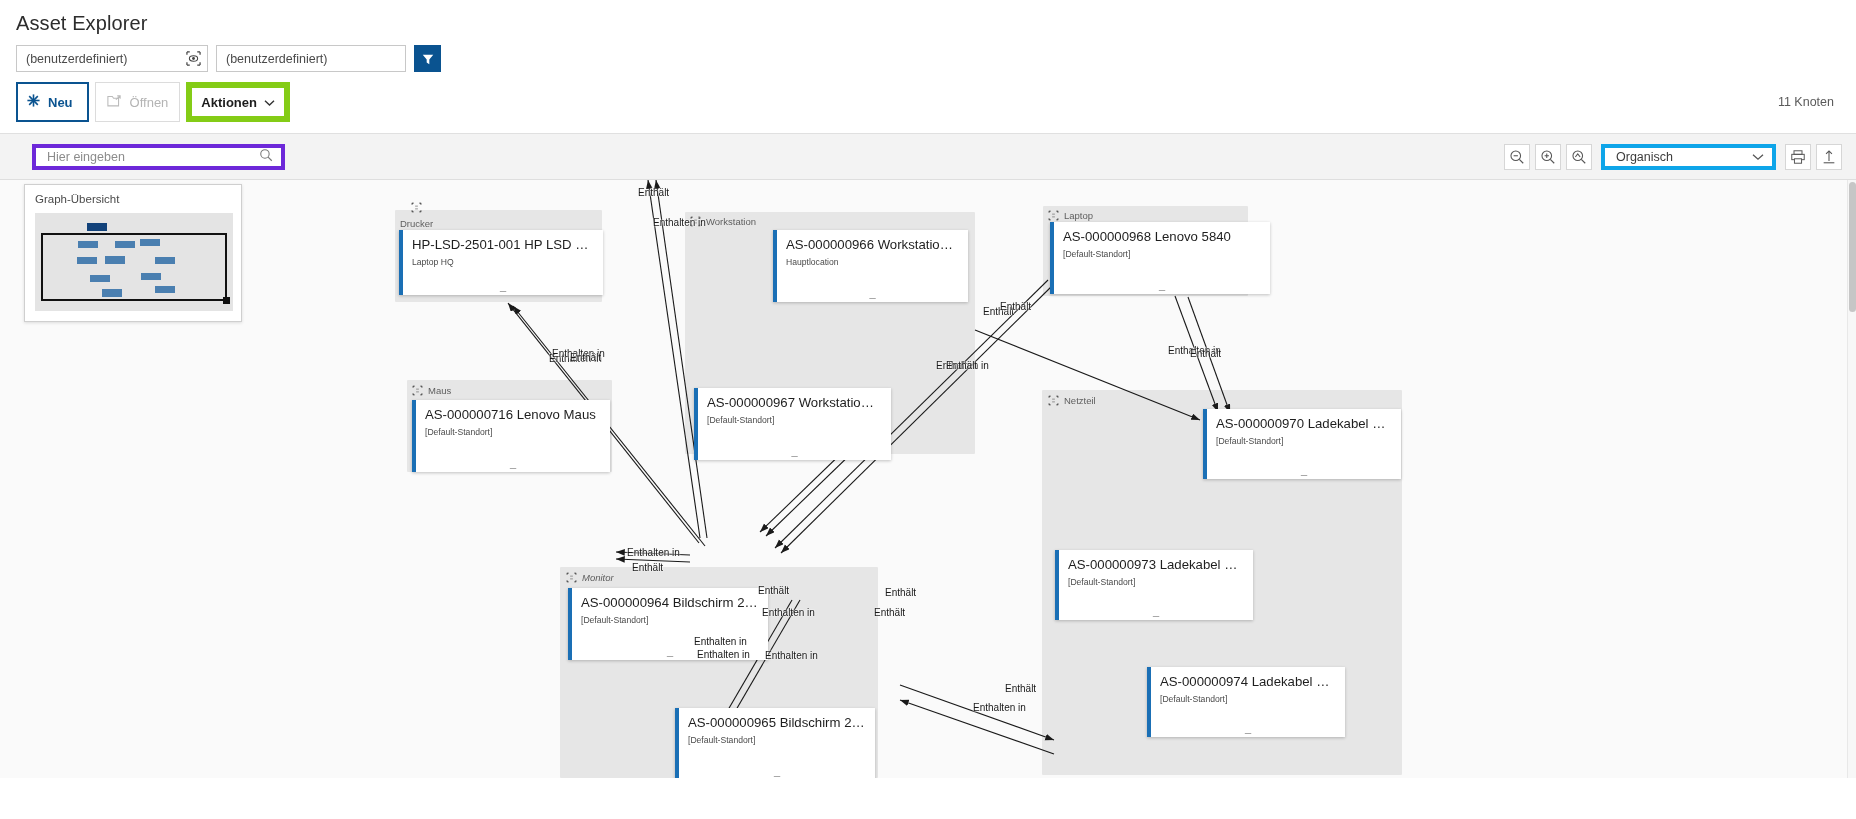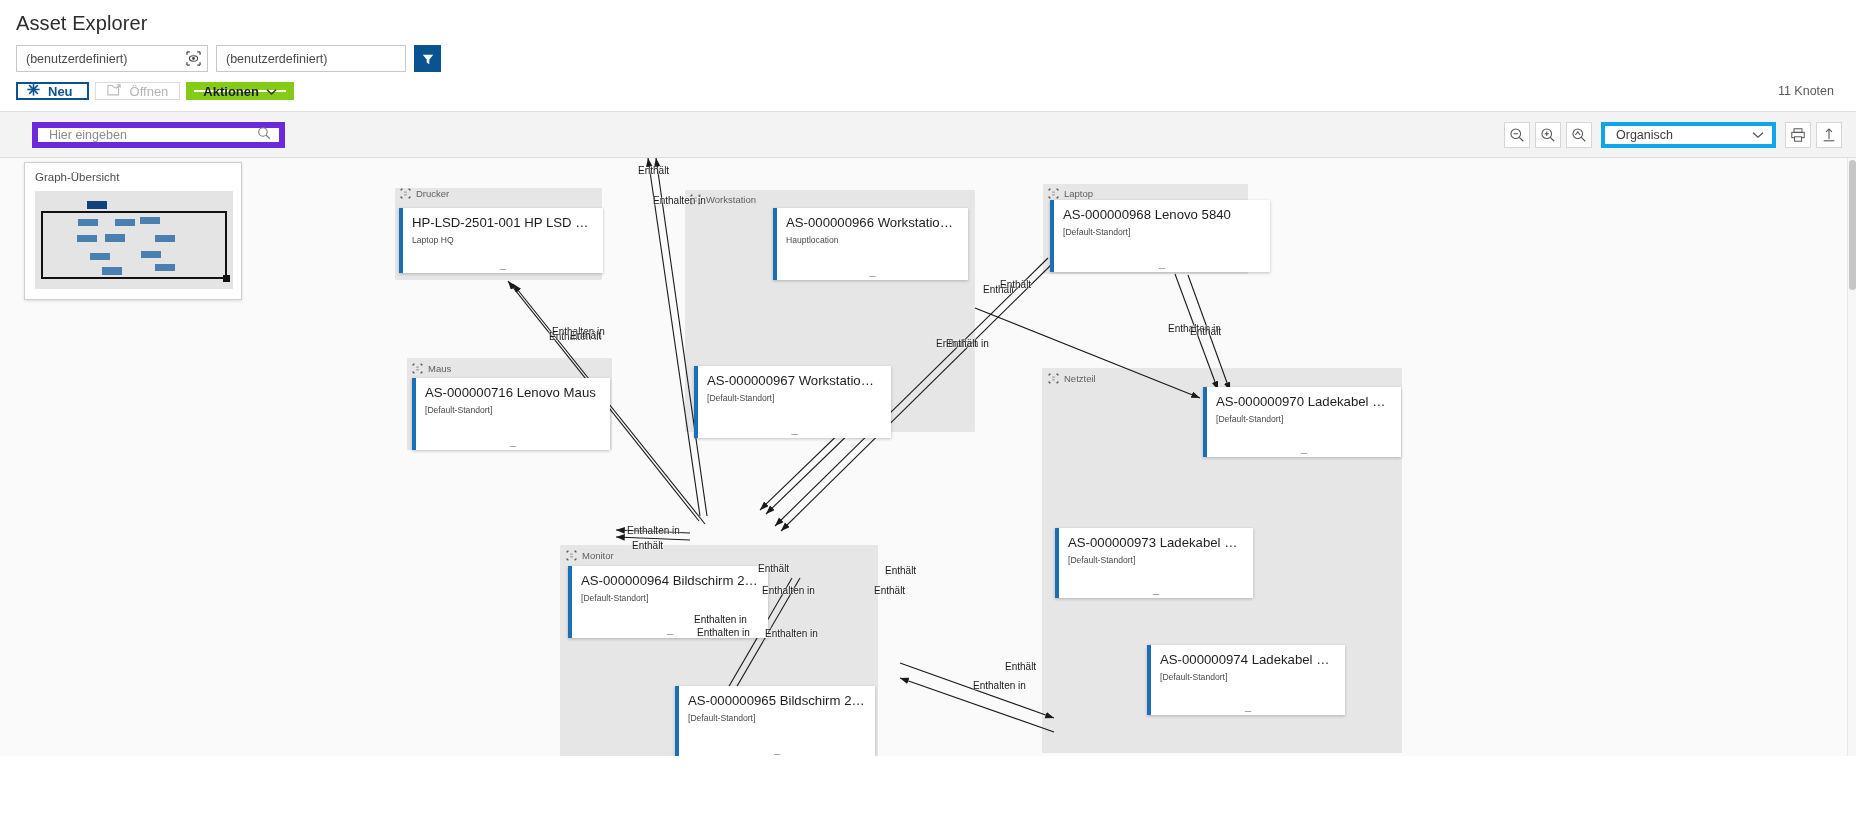--- a/index.html
+++ b/index.html
@@ -54,40 +54,40 @@
 
   
   .action-bar {
     display: flex;
     align-items: center;
     padding: 10px 16px 11px 16px;
     gap: 6px;
     position: relative;
   }
   .btn {
-    height: 18px;
+    height: 40px;
     display: inline-flex;
     align-items: center;
     gap: 7px;
     padding: 0 11px;
     border: 1px solid #c8c8c8;
     background: #fff;
     font-size: 13px;
     color: #333;
     cursor: pointer;
     white-space: nowrap;
   }
   .btn.primary {
     border: 2px solid #0a5390;
     color: #0a5390;
     font-weight: bold;
     padding: 0 14px 0 8px;
   }
   .btn.emph {
-    border: 8px solid #84cc16;
+    border: 6px solid #84cc16;
     color: #1c1c1c;
     font-weight: bold;
     padding: 0 9px;
   }
   .btn.disabled { color: #b4b4b4; border-color: #dcdcdc; cursor: default; }
   .node-count {
     position: absolute;
     right: 22px;
     font-size: 12.5px;
     color: #5a5a5a;
@@ -100,21 +100,21 @@
     height: 46px;
     display: flex;
     align-items: center;
     padding: 0 14px;
     position: relative;
     border-bottom: 1px solid #dedede;
   }
   .search-box {
     width: 253px; height: 26px;
     background: #fff;
-    border: 6px solid #6d28d9;
+    border: 4px solid #6d28d9;
     display: flex; align-items: center;
     padding: 0 8px 0 11px;
     justify-content: space-between;
     margin-left: 18px;
   }
   .search-box .ph { font-size: 12.5px; color: #8c8c8c; }
   .tb-right {
     position: absolute;
     right: 14px;
     display: flex;
@@ -380,21 +380,21 @@
 <div class="canvas">
   <div class="canvas-inner"></div>
 
   <div class="grp" style="left:395px;top:30px;width:207px;height:92px;"></div>
   <div class="grp" style="left:685px;top:32px;width:290px;height:242px;"></div>
   <div class="grp" style="left:1043px;top:26px;width:205px;height:90px;"></div>
   <div class="grp" style="left:407px;top:200px;width:205px;height:92px;"></div>
   <div class="grp" style="left:1042px;top:210px;width:360px;height:385px;"></div>
   <div class="grp" style="left:560px;top:387px;width:318px;height:211px;"></div>
 
-  <div class="grp-label" style="left:400px;top:30px;">
+  <div class="grp-label" style="left:400px;top:22px;flex-direction:column;">
     <svg class="collapse-ico" width="11" height="11" viewBox="0 0 12 12">
         <g stroke="#8a8a8a" stroke-width="1">
           <path d="M1,3 L1,1 L3,1 M9,1 L11,1 L11,3 M11,9 L11,11 L9,11 M3,11 L1,11 L1,9"></path>
           <path d="M4.5,4.5 L7.5,4.5 M4.5,7.5 L7.5,7.5"></path>
         </g>
       </svg>
     <span>Drucker</span>
   </div>
   <div class="grp-label" style="left:690px;top:36px;">
     <svg class="collapse-ico" width="11" height="11" viewBox="0 0 12 12">
@@ -425,21 +425,21 @@
   </div>
   <div class="grp-label" style="left:1048px;top:215px;">
     <svg class="collapse-ico" width="11" height="11" viewBox="0 0 12 12">
         <g stroke="#8a8a8a" stroke-width="1">
           <path d="M1,3 L1,1 L3,1 M9,1 L11,1 L11,3 M11,9 L11,11 L9,11 M3,11 L1,11 L1,9"></path>
           <path d="M4.5,4.5 L7.5,4.5 M4.5,7.5 L7.5,7.5"></path>
         </g>
       </svg>
     <span>Netzteil</span>
   </div>
-  <div class="grp-label" style="left:566px;top:392px;">
+  <div class="grp-label" style="left:566px;top:392px;font-style:italic;">
     <svg class="collapse-ico" width="11" height="11" viewBox="0 0 12 12">
         <g stroke="#8a8a8a" stroke-width="1">
           <path d="M1,3 L1,1 L3,1 M9,1 L11,1 L11,3 M11,9 L11,11 L9,11 M3,11 L1,11 L1,9"></path>
           <path d="M4.5,4.5 L7.5,4.5 M4.5,7.5 L7.5,7.5"></path>
         </g>
       </svg>
     <span>Monitor</span>
   </div>
 
   <svg class="edges">

